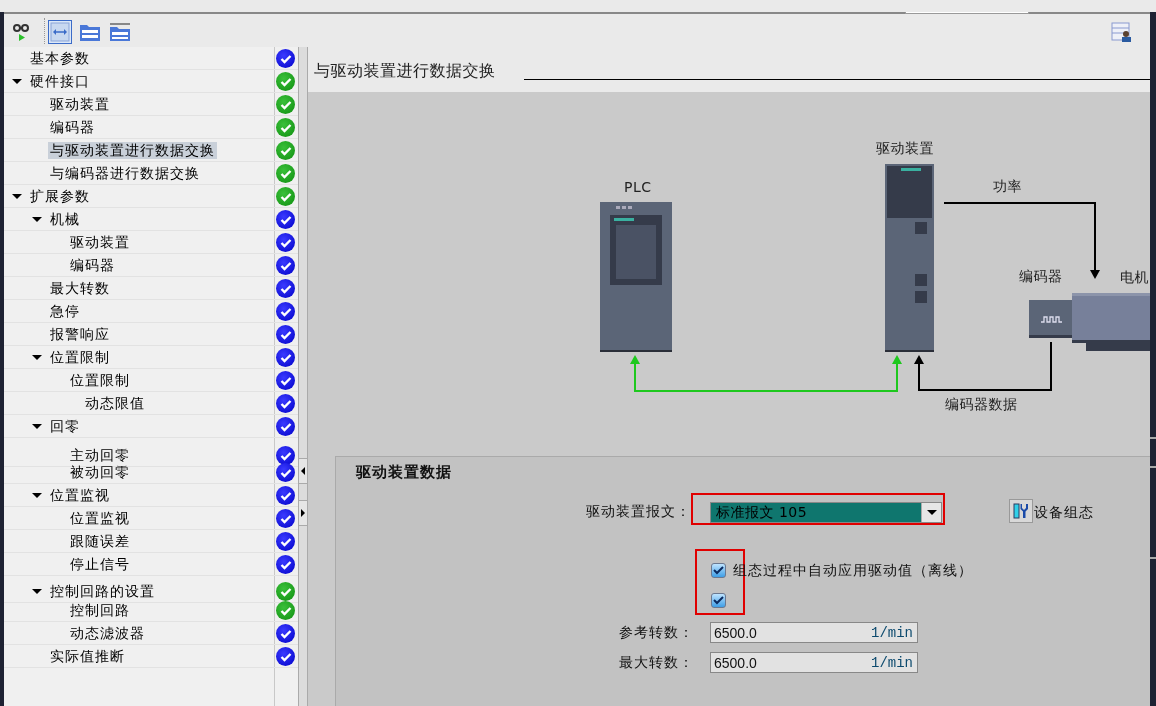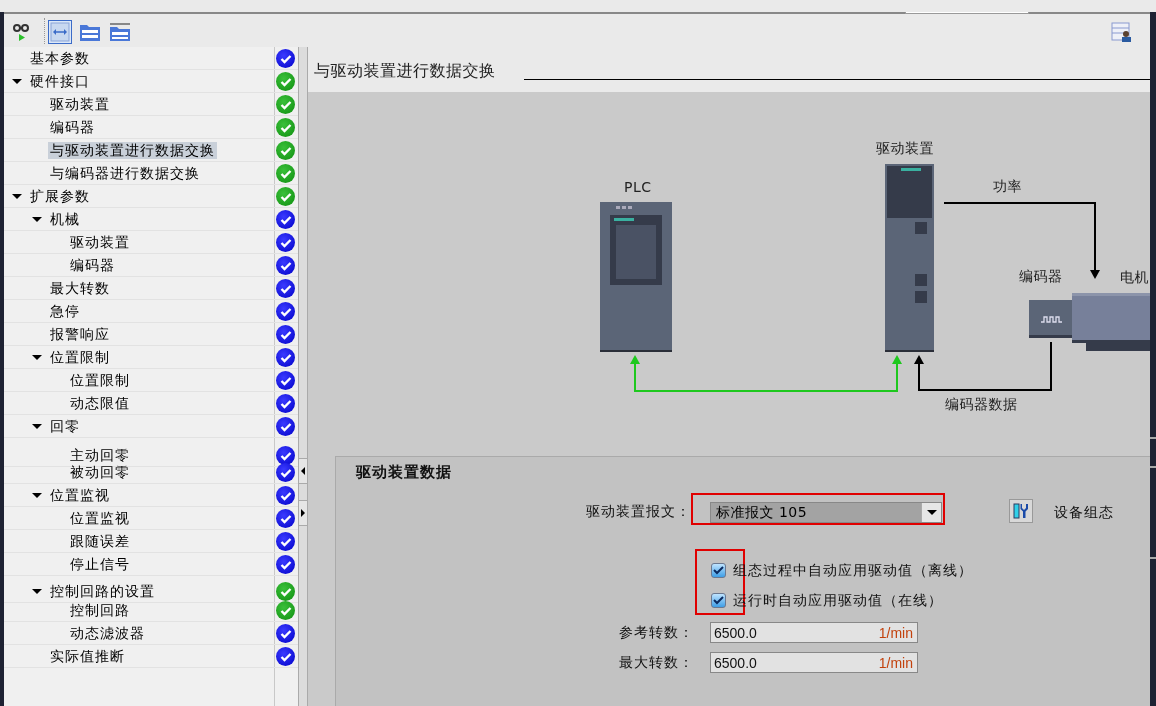--- a/index.html
+++ b/index.html
@@ -46,30 +46,30 @@
   .black-line { position: absolute; background: #000; }
   .arrow-up-green { position: absolute; width: 0; height: 0; border-left: 5px solid transparent; border-right: 5px solid transparent; border-bottom: 9px solid #1ec81e; }
   .arrow-up-black { position: absolute; width: 0; height: 0; border-left: 5px solid transparent; border-right: 5px solid transparent; border-bottom: 9px solid #000; }
   .arrow-down-black { position: absolute; width: 0; height: 0; border-left: 5px solid transparent; border-right: 5px solid transparent; border-top: 9px solid #000; }
   .exchange-box { position: absolute; left: 327px; top: 300px; width: 264px; height: 31px; background: #fff; border: 1px solid #b8b8c8; display: flex; align-items: center; justify-content: center; font-size: 14px; color: #333; letter-spacing: 1px; }
 
   
   .data-panel { position: absolute; left: 335px; top: 444px; width: 815px; height: 262px; background: #c2c2c2; border-top: 1px solid #aaa; border-left: 1px solid #aaa; }
   .panel-title { position: absolute; left: 20px; top: 6px; font-size: 15px; font-weight: bold; color: #111; font-family: "DejaVu Serif", "Liberation Serif", serif; letter-spacing: 1px; }
   .field-label { position: absolute; font-size: 14px; color: #111; white-space: nowrap; letter-spacing: 1px; }
-  .select { position: absolute; left: 374px; top: 45px; width: 232px; height: 21px; background: #a3a3a3; border: 1px solid #888; padding-left: 29px; }
+  .select { position: absolute; left: 374px; top: 45px; width: 232px; height: 21px; background: #0f766e; border: 1px solid #888; padding-left: 29px; }
   .select .value { position: absolute; left: 5px; top: 1px; font-size: 14px; color: #000; letter-spacing: 0.5px; }
   .select .drop { position: absolute; right: 0; top: 0; width: 20px; height: 19px; border-left: 1px solid #aaa; background: #e6e6e6; display: flex; align-items: center; justify-content: center; }
   .select .drop span { width: 0; height: 0; border-left: 5px solid transparent; border-right: 5px solid transparent; border-top: 5px solid #000; }
   .red-box { position: absolute; border: 2px solid #e00000; }
   .dev-cfg-btn { position: absolute; left: 673px; top: 42px; width: 24px; height: 24px; background: #d8d8d8; border: 1px solid #999; display: flex; align-items: center; justify-content: center; }
   .checkbox { position: absolute; width: 15px; height: 15px; border: 1px solid #6a7890; border-radius: 3px; background: linear-gradient(#bfe4ff, #3e9ee6); display: flex; align-items: center; justify-content: center; }
   .num-field { position: absolute; left: 374px; width: 208px; height: 21px; background: #e2e2e2; border: 1px solid #888; }
   .num-field .val { position: absolute; left: 3px; top: 2px; font-size: 14px; color: #111; font-family: "Liberation Sans", sans-serif; }
-  .num-field .unit { position: absolute; right: 4px; top: 2px; font-size: 14px; color: #c2410c; font-family: Liberation Sans, sans-serif; }
+  .num-field .unit { position: absolute; right: 4px; top: 2px; font-size: 14px; color: #0c4a6e; font-family: Liberation Mono, monospace; }
 </style>
 </head>
 <body>
 
 <div class="root">
   <div class="top-line"></div>
   <div class="top-tab-outline"></div>
   <div class="left-edge"></div>
 
   <div class="toolbar">
@@ -238,21 +238,21 @@
       </div>
       <div class="tree-row" style="left: 4px; top: 357px;">
         <span class="label" style="left: 64px;">位置限制</span>
         <span class="status-icon blue">
           <svg width="12" height="10">
             <polyline points="1.5,5 4.5,8 10.5,2" fill="none" stroke="#fff" stroke-width="2.4"></polyline>
           </svg>
         </span>
       </div>
       <div class="tree-row" style="left: 4px; top: 380px;">
-        <span class="label" style="left: 64px; text-align: right;">动态限值</span>
+        <span class="label" style="left: 79px; text-align: right;">动态限值</span>
         <span class="status-icon blue">
           <svg width="12" height="10">
             <polyline points="1.5,5 4.5,8 10.5,2" fill="none" stroke="#fff" stroke-width="2.4"></polyline>
           </svg>
         </span>
       </div>
       <div class="tree-row" style="left: 4px; top: 403px;">
         <span class="caret" style="left: 28px;"></span>
         <span class="label" style="left: 44px;">回零</span>
         <span class="status-icon blue">
@@ -418,35 +418,34 @@
         </div>
     </div>
 
     <div class="dev-cfg-btn">
       <svg width="18" height="18">
         <rect x="2" y="2" width="5" height="14" fill="#30d0e8" stroke="#2a5" stroke-width="0"></rect>
         <rect x="2" y="2" width="5" height="14" fill="none" stroke="#2a3a60"></rect>
         <path d="M10 2 L10 6 L12 8 L14 6 L14 2 L16 2 L16 7 L13.5 9.5 L13.5 16 L11 16 L11 9.5 L8.5 7 L8.5 2 Z" fill="#1a4aa8"></path>
       </svg>
     </div>
-    <div class="field-label" style="left:718px; top:47px;">设备组态</div>
+    <div class="field-label" style="left:698px; top:47px;">设备组态</div>
 
     <div class="red-box" style="left:359px; top:92px; width:50px; height:66px;"></div>
     <div class="checkbox" style="left:375px; top:106px;">
       <svg width="11" height="9">
           <polyline points="1,4 4,7 10,1" fill="none" stroke="#0a2a60" stroke-width="2"></polyline>
         </svg>
     </div>
     <div class="field-label" style="left:397px; top:105px;">组态过程中自动应用驱动值（离线）</div>
     <div class="checkbox" style="left:375px; top:136px;">
       <svg width="11" height="9">
           <polyline points="1,4 4,7 10,1" fill="none" stroke="#0a2a60" stroke-width="2"></polyline>
         </svg>
     </div>
-    <div class="field-label" style="left:397px; top:135px;">运行时自动应用驱动值（在线）</div>
 
     <div class="field-label" style="left:283px; top:167px;">参考转数：</div>
     <div class="num-field" style="top:165px;">
       <span class="val">6500.0</span>
       <span class="unit">1/min</span>
     </div>
 
     <div class="field-label" style="left:283px; top:197px;">最大转数：</div>
     <div class="num-field" style="top:195px;">
       <span class="val">6500.0</span>

